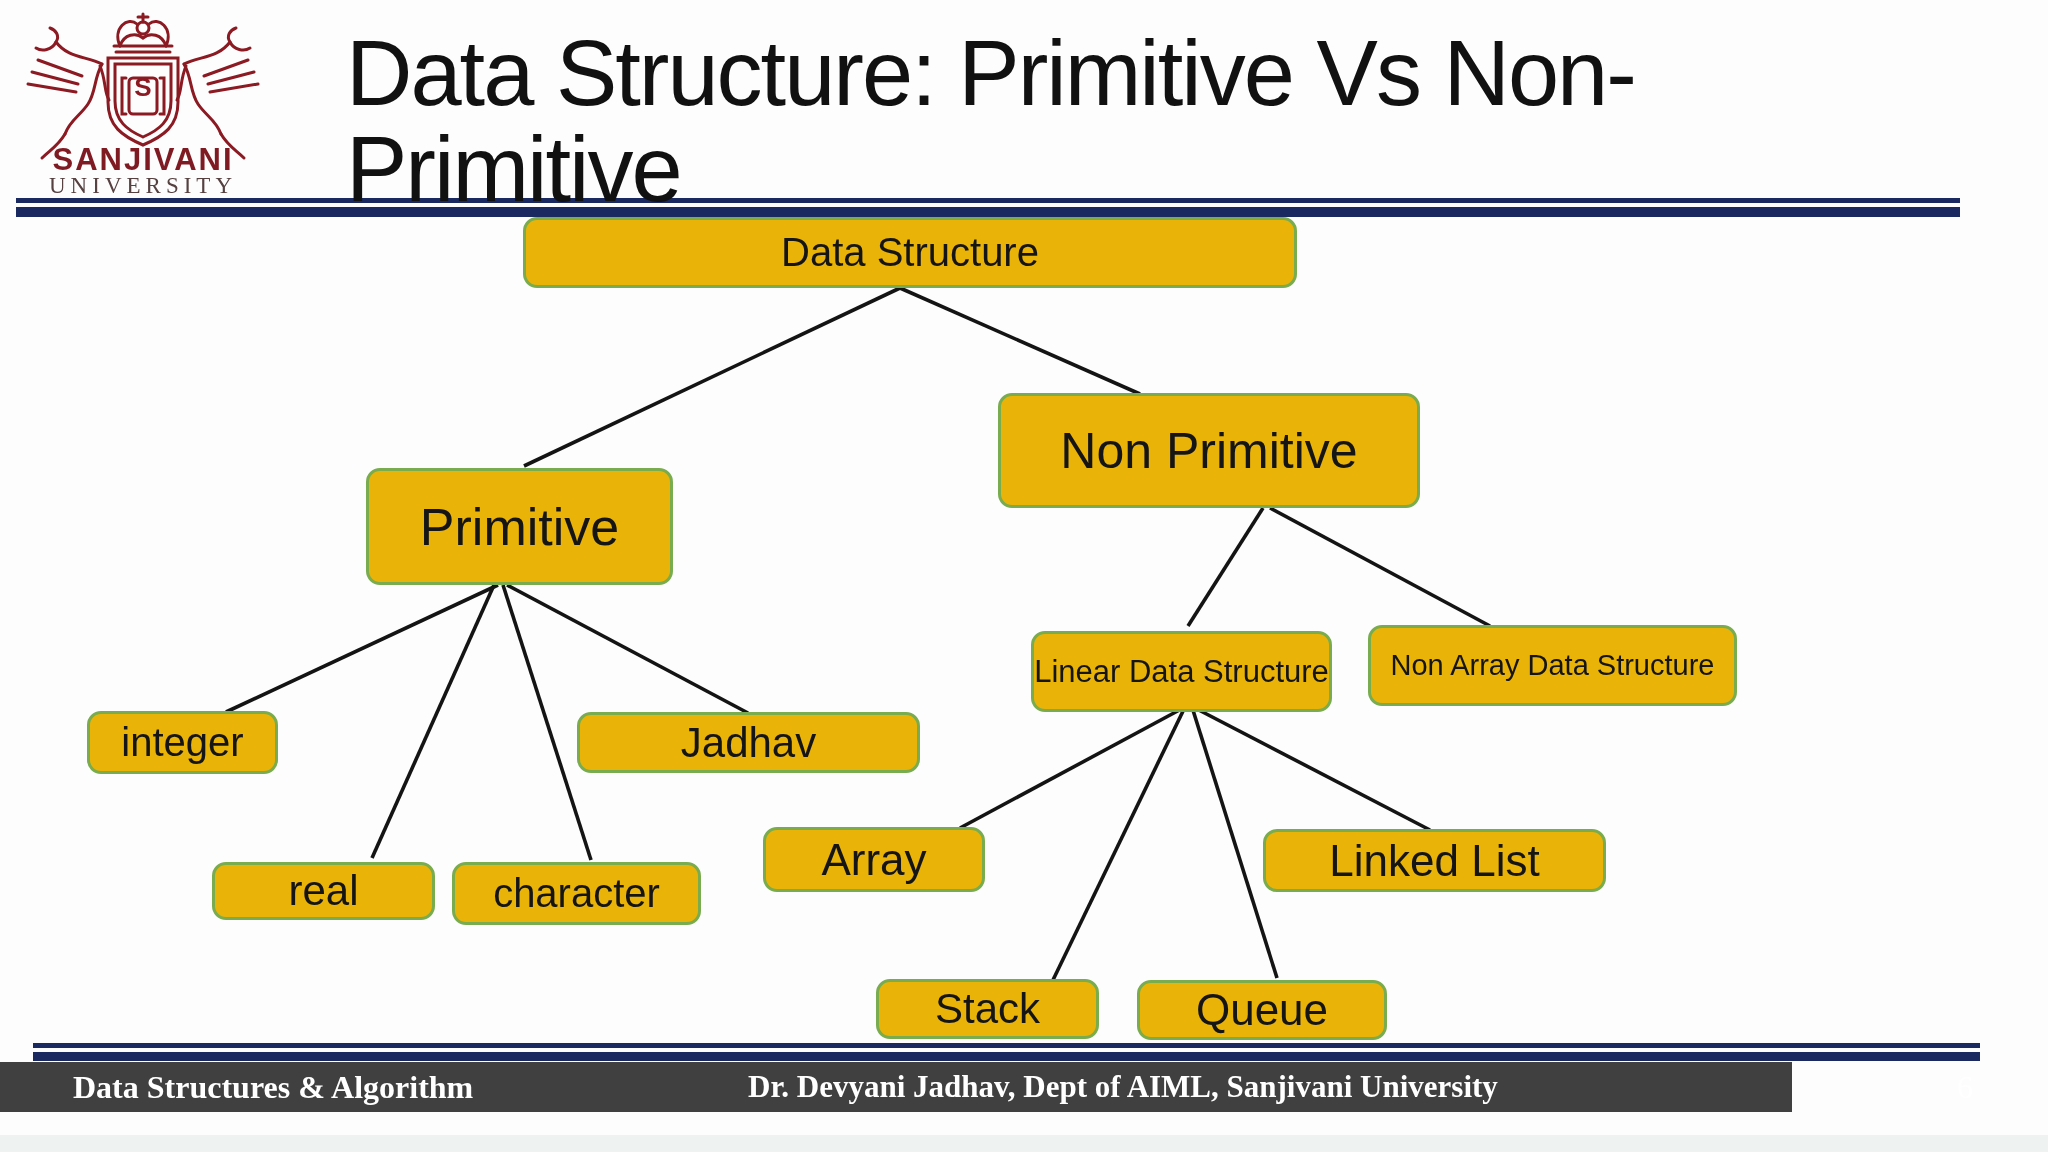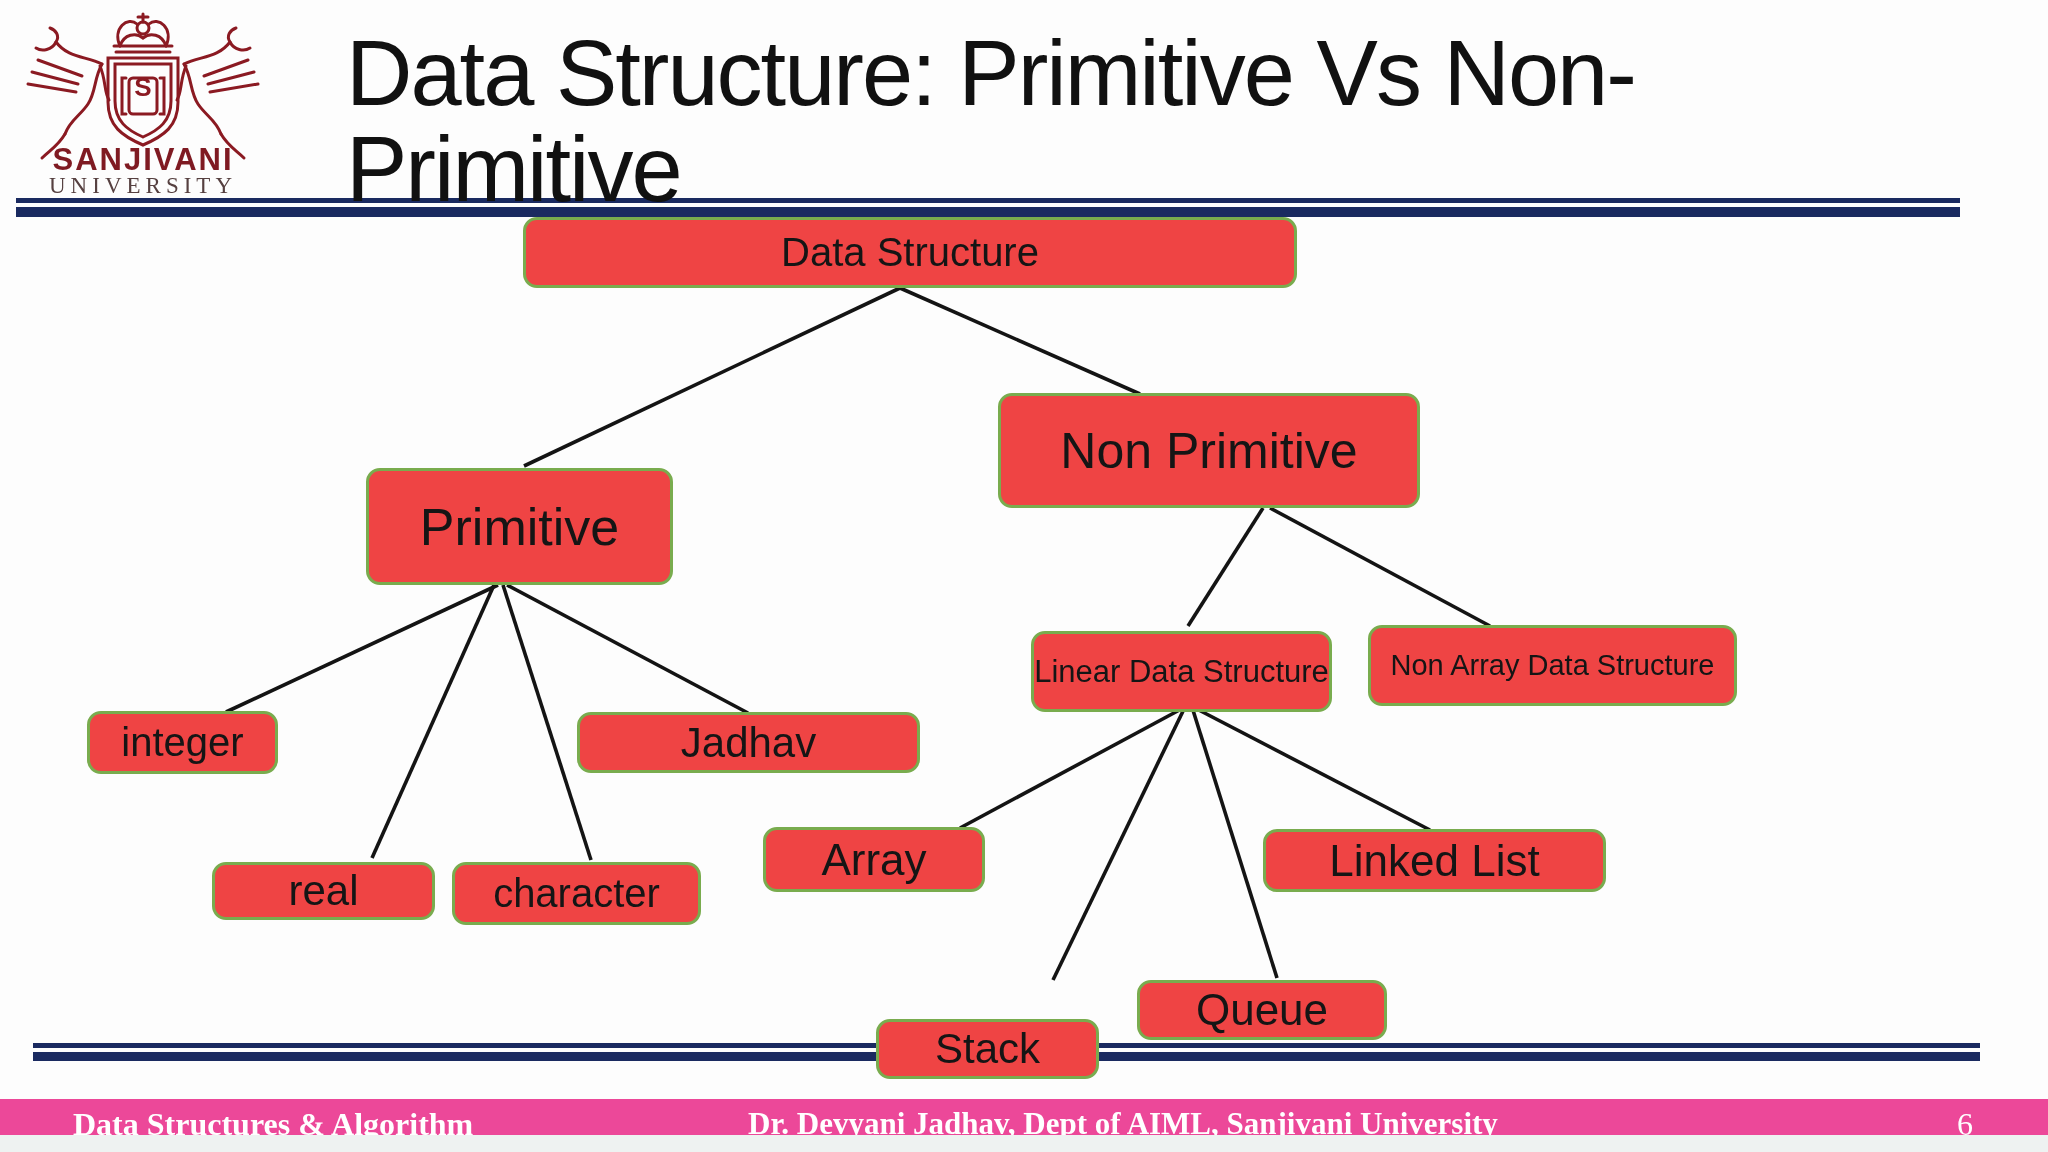--- a/index.html
+++ b/index.html
@@ -17,43 +17,43 @@
   .rule{position:absolute;background:#1a2a60;z-index:1;}
   .rule.top-thin{left:16px;top:198px;width:1944px;height:5px;}
   .rule.top-thick{left:16px;top:207px;width:1944px;height:10px;}
   .rule.bot-thin{left:33px;top:1043px;width:1947px;height:5px;}
   .rule.bot-thick{left:33px;top:1052px;width:1947px;height:9px;}
   
   .connectors{position:absolute;left:0;top:0;z-index:1;}
   
   .node{
     position:absolute;box-sizing:border-box;z-index:2;
-    background:#ef4444;border:3px solid #79ac4e;border-radius:14px;
+    background:#eab308;border:3px solid #79ac4e;border-radius:14px;
     display:flex;align-items:center;justify-content:center;text-align:center;
     color:#151515;
   }
   .n-root       {left:523px; top:217px; width:774px; height:71px;  font-size:40px;}
   .n-primitive  {left:366px; top:468px; width:307px; height:117px; font-size:52px;}
   .n-nonprim    {left:998px; top:393px; width:422px; height:115px; font-size:50px;}
   .n-integer    {left:87px;  top:711px; width:191px; height:63px;  font-size:40px;}
   .n-real       {left:184px; top:862px; width:223px; height:58px;  font-size:42px;margin-left:28px;}
   .n-character  {left:452px; top:862px; width:249px; height:63px;  font-size:40px;}
   .n-boolean    {left:577px; top:712px; width:343px; height:61px;  font-size:42px;}
   .n-linear     {left:1031px;top:631px; width:301px; height:81px;  font-size:31px;line-height:1.16;}
   .n-nonlinear  {left:1368px;top:625px; width:369px; height:81px;  font-size:29px;line-height:1.16;}
   .n-array      {left:763px; top:827px; width:222px; height:65px;  font-size:44px;}
-  .n-stack      {left:876px; top:979px; width:223px; height:60px;  font-size:42px;margin-top:40px;}
+  .n-stack      {left:876px; top:979px; width:223px; height:60px;  font-size:42px;}
   .n-queue      {left:1137px;top:980px; width:250px; height:60px;  font-size:44px;}
   .n-linkedlist {left:1263px;top:829px; width:343px; height:63px;  font-size:44px;}
   
   .logo{position:absolute;left:8px;top:4px;z-index:3;}
   
   .footer-bar{
-    position:absolute;left:0;top:1099px;width:2048px;height:50px;
-    background:#ec4899;z-index:4;color:#fff;
+    position:absolute;left:0;top:1062px;width:1792px;height:50px;
+    background:#404040;z-index:4;color:#fff;
     font-family:"Liberation Serif",serif;font-weight:bold;
   }
   .footer-left{position:absolute;left:73px;top:7px;font-size:32px;}
   .footer-center{position:absolute;left:748px;top:7px;font-size:31px;}
   .footer-page{position:absolute;left:1957px;top:7px;font-size:32px;font-weight:normal;}
   .footer-strip{position:absolute;left:0;top:1135px;width:2048px;height:17px;background:#eef2f1;z-index:4;}
 </style>
 </head>
 <body>
 

